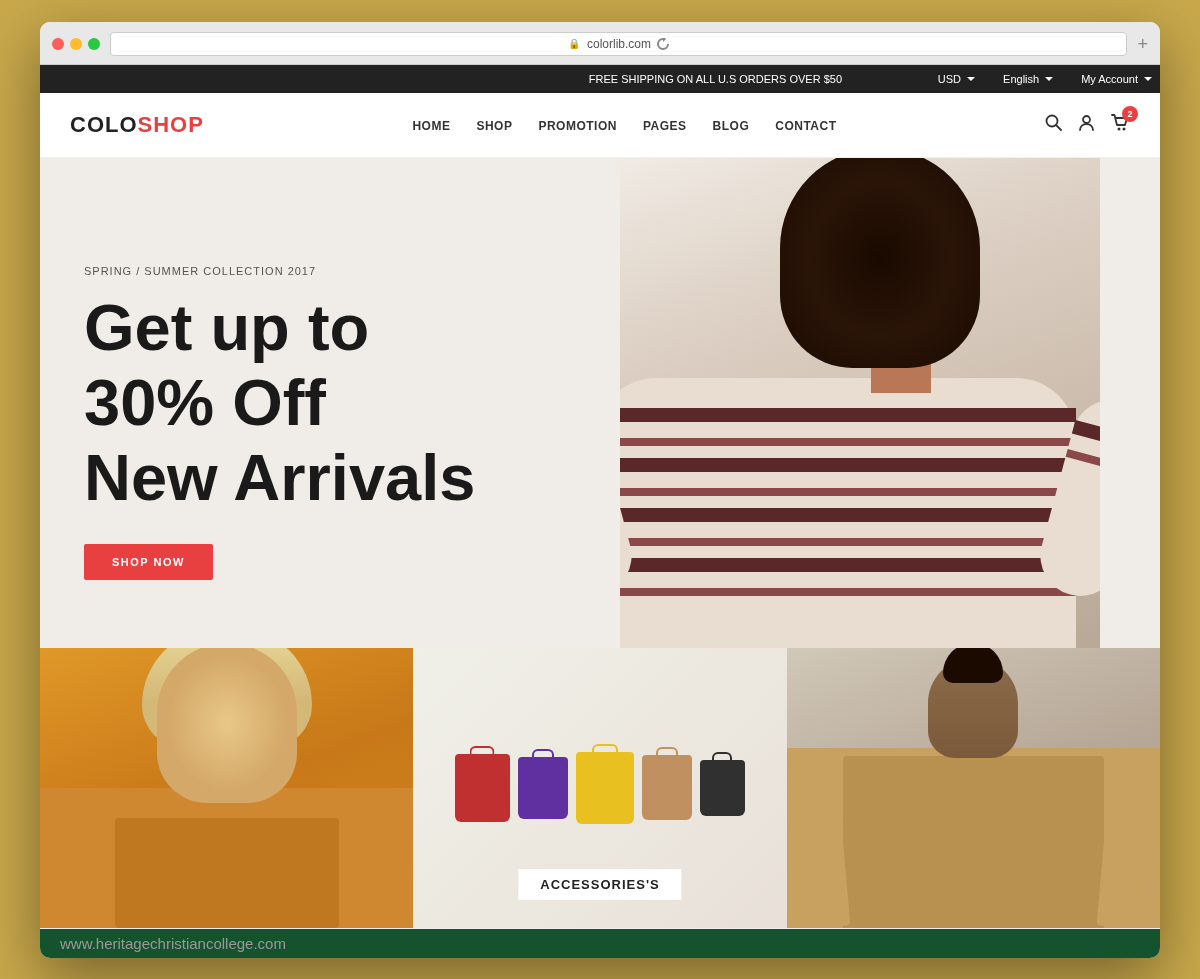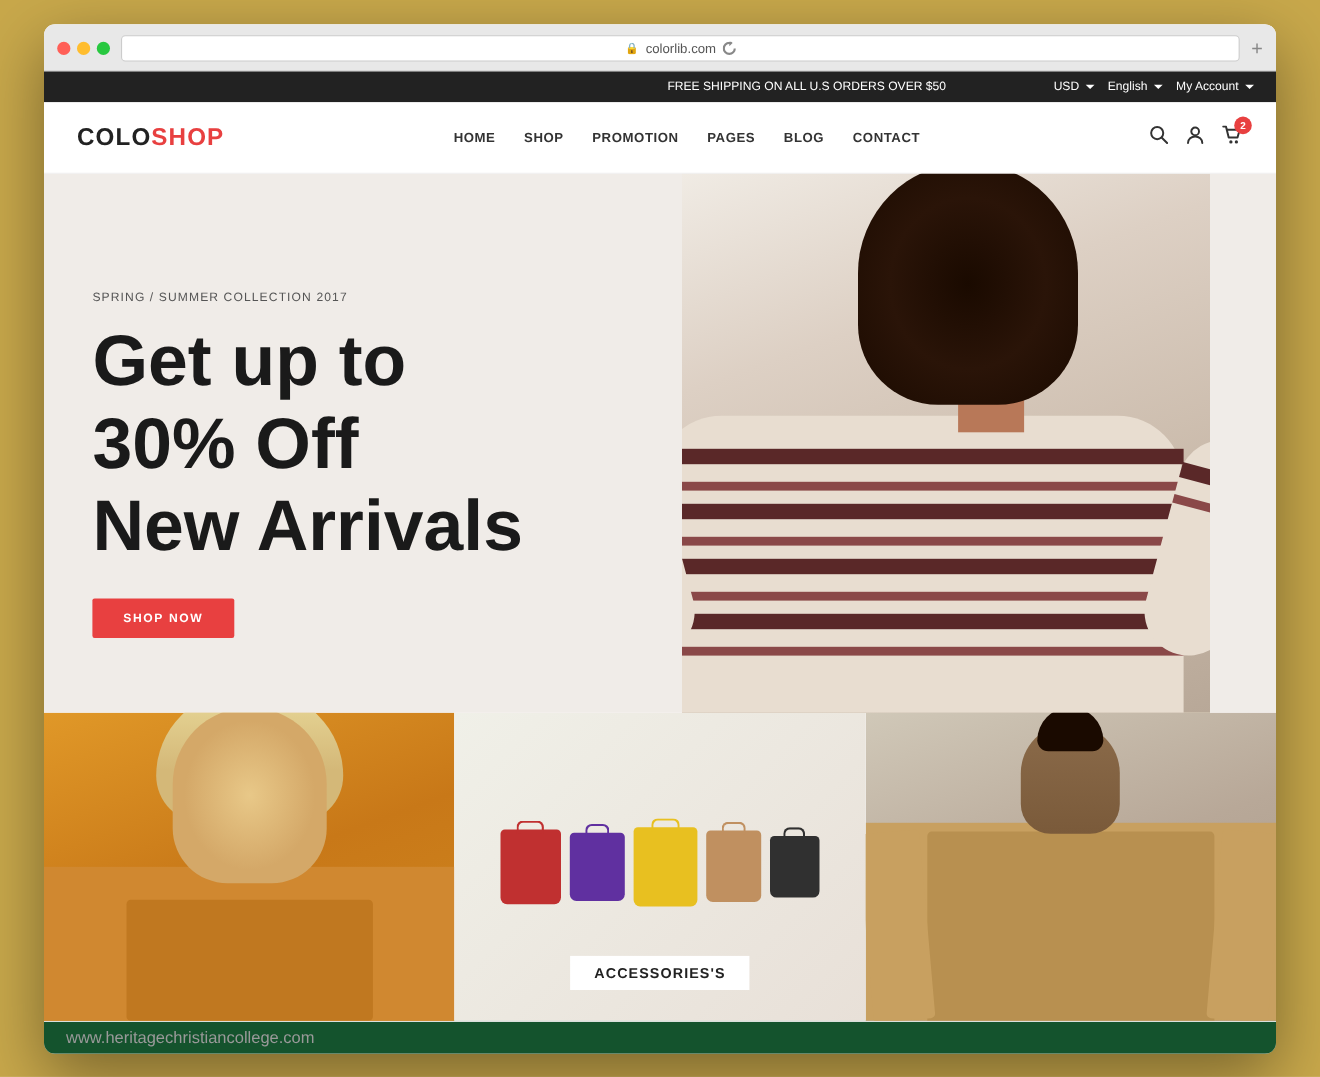--- a/index.html
+++ b/index.html
@@ -56,29 +56,29 @@
       gap: 6px;
     }
     .address-bar-lock { color: #888; font-size: 10px; }
     .browser-add { color: #888; font-size: 18px; line-height: 1; }
 
     
     .announcement-bar {
       background: #222;
       color: #fff;
       font-size: 11px;
-      padding: 8px 20px;
+      padding: 8px 8px;
       display: flex;
       align-items: center;
       justify-content: space-between;
     }
     .announcement-text { flex: 1; text-align: center; }
     .announcement-actions {
       display: flex;
-      gap: 12px;
+      gap: 28px;
       align-items: center;
     }
     .announcement-actions .dropdown-item {
       display: flex;
       align-items: center;
       gap: 4px;
       cursor: pointer;
       color: #fff;
       font-size: 11px;
     }

